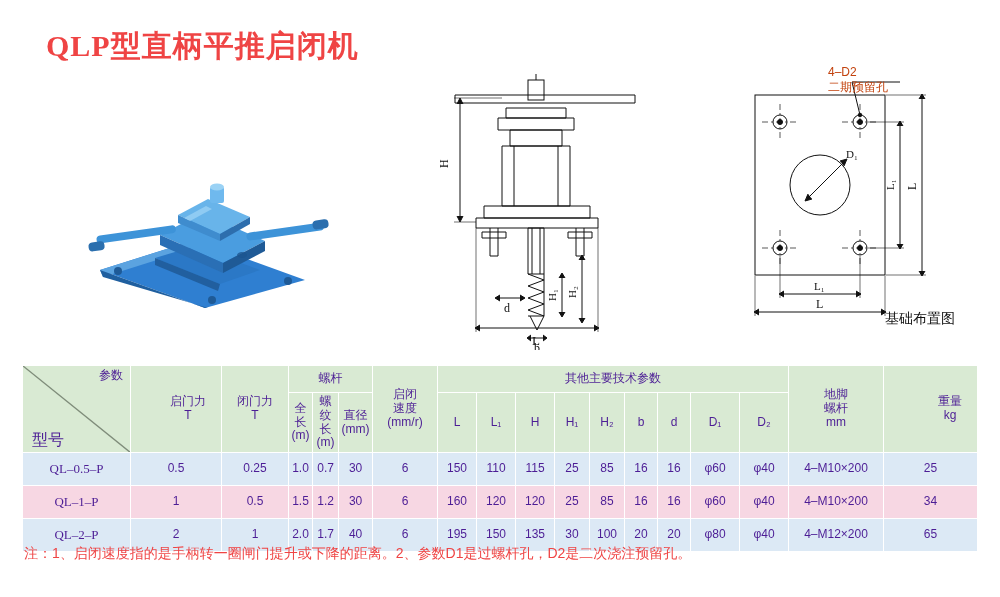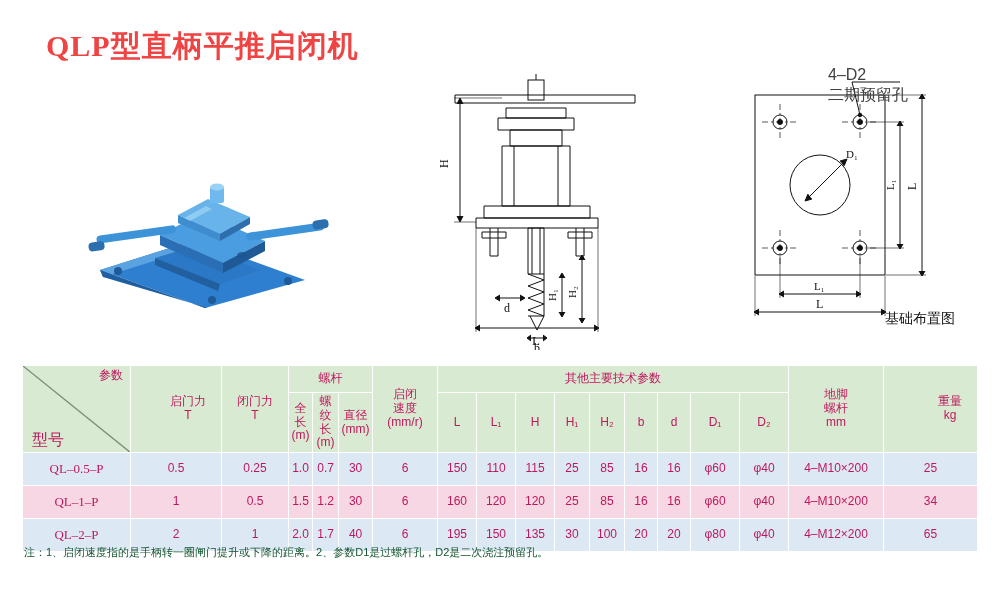--- a/index.html
+++ b/index.html
@@ -30,21 +30,21 @@
   .drawing-base{position:absolute;left:700px;top:60px;width:255px;height:270px;}
   .base-caption{
     position:absolute;left:700px;top:310px;width:255px;
     text-align:right;font-size:14px;color:#111;
   }
 
   
   .tbl-wrap{position:absolute;left:22px;top:365px;width:956px;}
   table.spec{
     border-collapse:collapse;width:956px;
-    font-size:12px;color:#be185d;
+    font-size:12px;color:#4c1d95;
   }
   table.spec th,table.spec td{
     border:1px solid #ffffff;
     text-align:center;
     vertical-align:middle;
     padding:2px 1px;
     line-height:1.15;
   }
   thead th{
     background:#d9ead3;
@@ -65,21 +65,21 @@
   .hdr-corner .p2{
     position:absolute;left:9px;bottom:3px;font-size:16px;
   }
   tbody td{height:28px;}
   tbody tr.r0 td{background:#dce9f5;}
   tbody tr.r1 td{background:#f7d7e3;}
   tbody tr.r2 td{background:#dce9f5;}
   .model-cell{font-family:"Liberation Serif","DejaVu Serif",serif;font-size:13px;}
   .note{
     position:absolute;left:24px;top:545px;width:950px;
-    font-size:11px;color:#14532d;
+    font-size:14px;color:#ef4444;
   }
 </style>
 </head>
 <body>
 
 <div class="title">QLP型直柄平推启闭机</div>
 
 <div class="photo">
 <svg width="270" height="215" viewBox="0 0 270 215">
 
@@ -250,21 +250,21 @@
   <line x1="160" y1="196" x2="160" y2="238" stroke-width="0.6"></line>
   <text x="114" y="230" font-size="11" fill="#111" stroke="none" font-family="Liberation Serif, serif">L₁</text>
 
   <line x1="55" y1="252" x2="185" y2="252"></line>
   <path d="M59,249 l-5,3 l5,3" fill="#111"></path>
   <path d="M181,249 l5,3 l-5,3" fill="#111"></path>
   <line x1="55" y1="216" x2="55" y2="256" stroke-width="0.6"></line>
   <line x1="185" y1="216" x2="185" y2="256" stroke-width="0.6"></line>
   <text x="116" y="248" font-size="12" fill="#111" stroke="none" font-family="Liberation Serif, serif">L</text>
 </svg>
-<div style="position:absolute;left:128px;top:5px;font-size:16px;color:#404040;line-height:1.25;white-space:nowrap;">
+<div style="position:absolute;left:128px;top:5px;font-size:12px;color:#c2410c;line-height:1.25;white-space:nowrap;">
   <div>4–D2</div>
   <div>二期预留孔</div>
 </div>
 </div>
 
 <div class="base-caption">基础布置图</div>
 
 <div class="tbl-wrap">
 <table class="spec">
   <thead>

